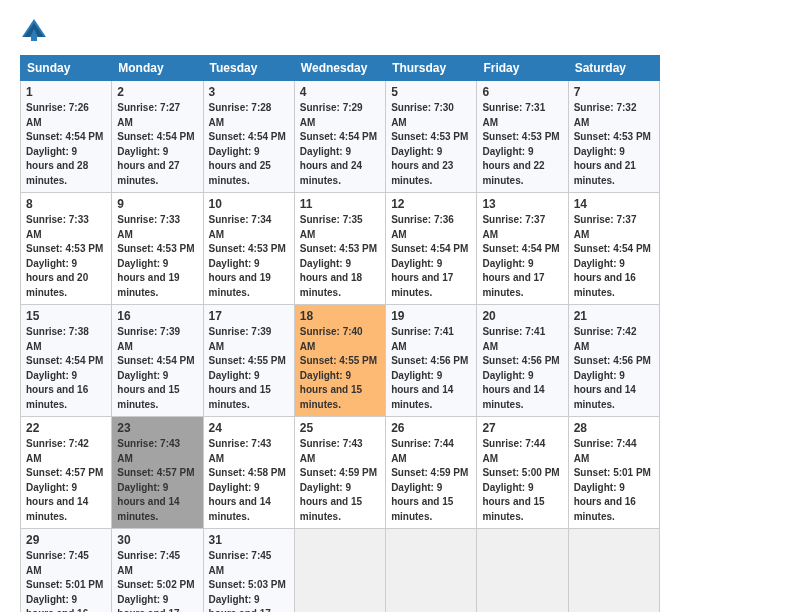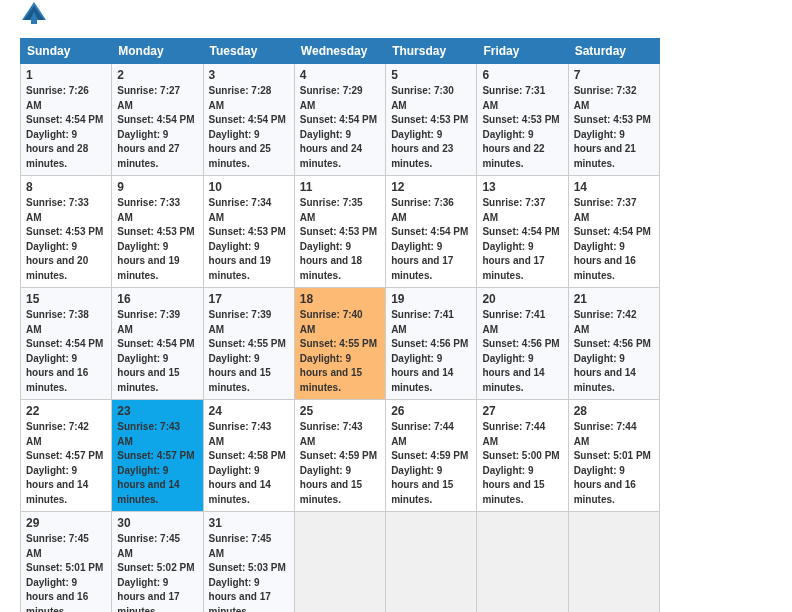--- a/index.html
+++ b/index.html
@@ -6,21 +6,21 @@
     body {
       font-family: Arial, sans-serif;
       background: #fff;
       width: 792px;
       height: 612px;
       overflow: hidden;
     }
     .page {
       width: 680px;
       height: 612px;
-      padding: 0 20px 12px 20px;
+      padding: 17px 20px 12px 20px;
       display: flex;
       flex-direction: column;
     }
     .header {
       display: flex;
       justify-content: space-between;
       align-items: flex-start;
       margin-bottom: 10px;
     }
     .logo {
@@ -229,21 +229,21 @@
           <td style="background: rgb(247, 249, 252);">
             <span class="day-num">21</span>
             <div class="day-info">Sunrise: 7:42 AM<br>Sunset: 4:56 PM<br>Daylight: 9 hours and 14 minutes.</div>
           </td>
         </tr>
         <tr>
           <td style="background: rgb(255, 255, 255);">
             <span class="day-num">22</span>
             <div class="day-info">Sunrise: 7:42 AM<br>Sunset: 4:57 PM<br>Daylight: 9 hours and 14 minutes.</div>
           </td>
-          <td style="background: #0ea5e9;">
+          <td style="background: #a3a3a3;">
             <span class="day-num">23</span>
             <div class="day-info">Sunrise: 7:43 AM<br>Sunset: 4:57 PM<br>Daylight: 9 hours and 14 minutes.</div>
           </td>
           <td style="background: rgb(255, 255, 255);">
             <span class="day-num">24</span>
             <div class="day-info">Sunrise: 7:43 AM<br>Sunset: 4:58 PM<br>Daylight: 9 hours and 14 minutes.</div>
           </td>
           <td style="background: rgb(255, 255, 255);">
             <span class="day-num">25</span>
             <div class="day-info">Sunrise: 7:43 AM<br>Sunset: 4:59 PM<br>Daylight: 9 hours and 15 minutes.</div>

